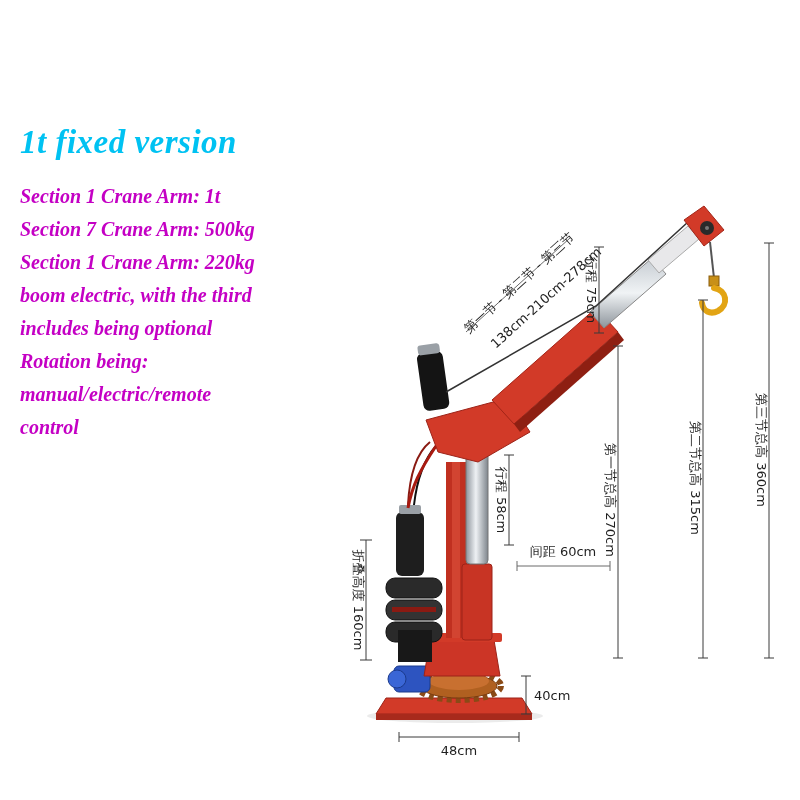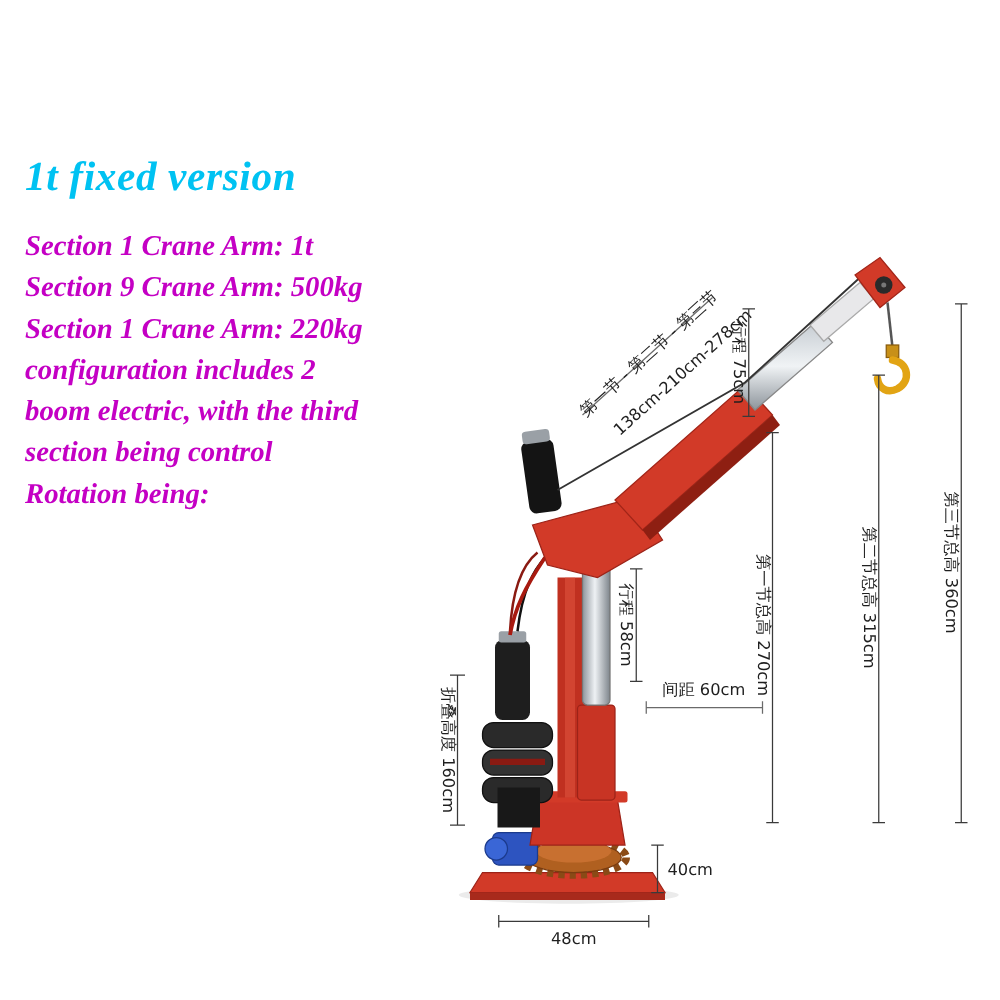--- a/index.html
+++ b/index.html
@@ -8,21 +8,21 @@
     font-family:"Liberation Serif",serif;
   }
   .stage{position:relative;width:800px;height:800px;padding-left:32px;}
   .title{
     position:absolute;left:20px;top:124px;
     font-style:italic;font-weight:bold;font-size:33px;letter-spacing:0.5px;
     color:var(--title,#00c2f2);
   }
   .specs{
     position:absolute;left:20px;top:180px;width:345px;
-    font-style:italic;font-weight:bold;font-size:23px;line-height:33px;
+    font-style:italic;font-weight:bold;font-size:20px;line-height:33px;
     color:var(--specs,#c400c4);
   }
   .spec-line{white-space:nowrap;}
   svg.photo{position:absolute;left:0;top:0;}
   svg text{
     font-family:"DejaVu Sans",sans-serif;
     font-size:13px;fill:#1f1f1f;
   }
   .red{fill:var(--crane-red,#d23a28);}
   .dimline{stroke:#3a3a3a;stroke-width:1;fill:none;}
@@ -30,26 +30,27 @@
 </style>
 </head>
 <body>
 
 <div class="stage">
 
   <div class="title">1t fixed version</div>
 
   <div class="specs">
     <div class="spec-line">Section 1 Crane Arm: 1t</div>
-    <div class="spec-line">Section 9 Crane Arm: 500kg</div>
+    <div class="spec-line">Section 7 Crane Arm: 500kg</div>
     <div class="spec-line">Section 1 Crane Arm: 220kg</div>
-    <div class="spec-line">configuration includes 2</div>
     <div class="spec-line">boom electric, with the third</div>
-    <div class="spec-line">section being control</div>
+    <div class="spec-line">includes being optional</div>
     <div class="spec-line">Rotation being:</div>
+    <div class="spec-line">manual/electric/remote</div>
+    <div class="spec-line">control</div>
   </div>
 
   <svg class="photo" width="800" height="800" viewBox="0 0 800 800">
     <defs>
       <linearGradient id="chrome" x1="0" y1="0" x2="1" y2="0">
         <stop offset="0" stop-color="#8e959c"></stop>
         <stop offset="0.45" stop-color="#eef1f4"></stop>
         <stop offset="1" stop-color="#7e858c"></stop>
       </linearGradient>
       <linearGradient id="chrome2" x1="0" y1="0" x2="0" y2="1">

